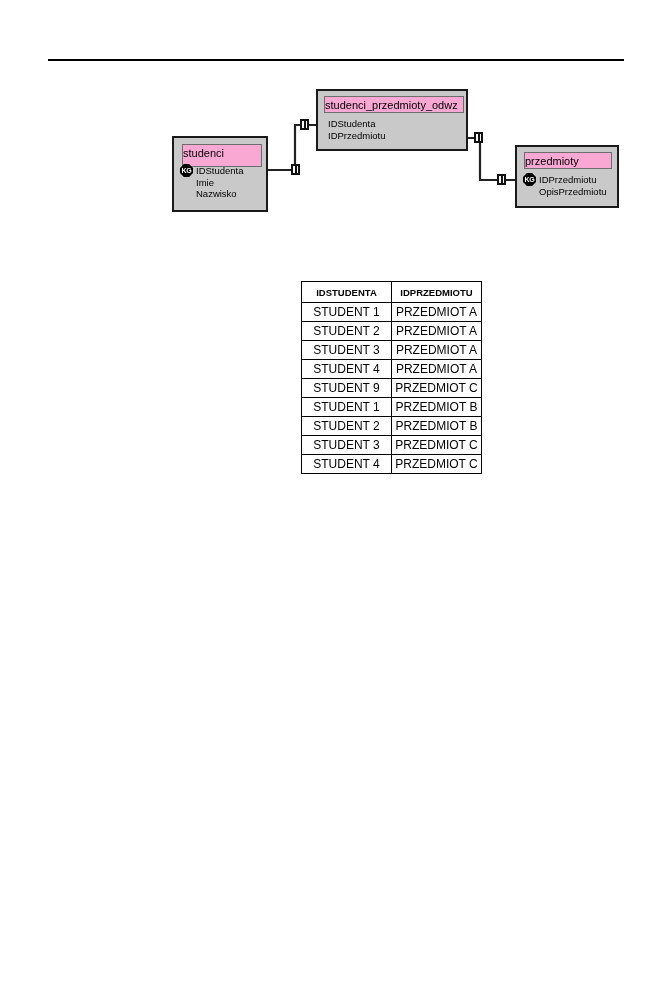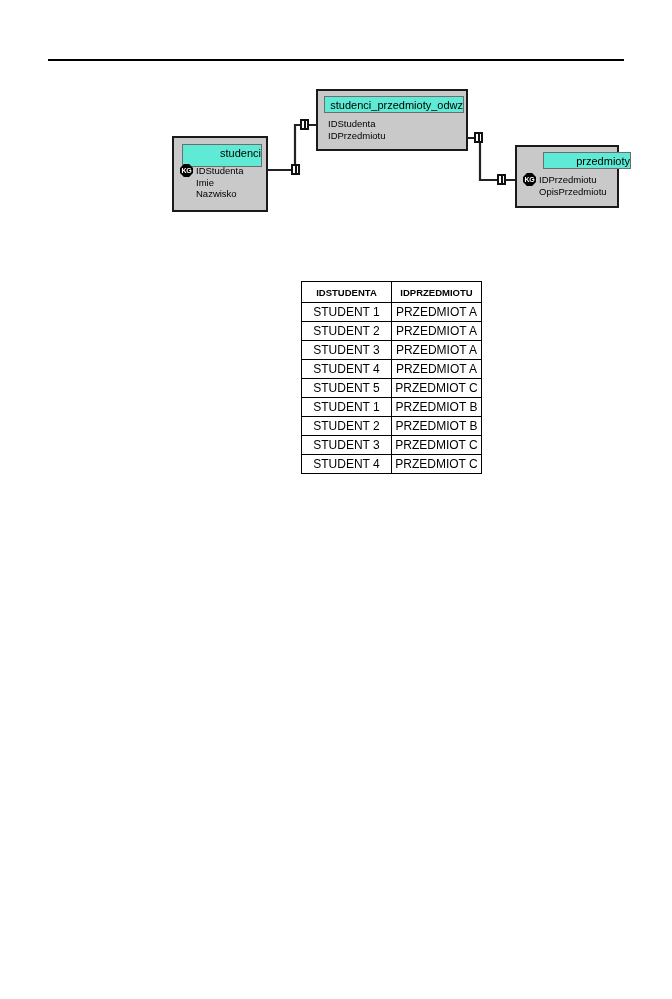--- a/index.html
+++ b/index.html
@@ -52,24 +52,24 @@
 
   
   .entity {
     position: absolute;
     background: #c9c9c9;
     border: 2px solid #1a1a1a;
     box-sizing: border-box;
   }
   .entity-title {
     position: absolute;
-    background: #5eead4;
+    background: #f9a8d4;
     border: 1px solid #6d6d6d;
     box-sizing: border-box;
-    text-align: right;
+    text-align: left;
     font-size: 11px;
     line-height: 16px;
     color: #000000;
     white-space: nowrap;
     overflow: hidden;
   }
   .entity-fields {
     position: absolute;
     font-size: 9.5px;
     line-height: 11.5px;
@@ -176,21 +176,21 @@
 
     <div class="entity" style="left:316px; top:89px; width:152px; height:62px;">
       <div class="entity-title" style="left:6px; top:5px; width:140px; height:17px;">studenci_przedmioty_odwz</div>
       <div class="entity-fields" style="left:10px; top:27px;">
         <span class="field-row">IDStudenta</span>
         <span class="field-row">IDPrzedmiotu</span>
       </div>
     </div>
 
     <div class="entity" style="left:515px; top:145px; width:104px; height:63px;">
-      <div class="entity-title" style="left:7px; top:5px; width:88px; height:17px;margin-left:19px;">przedmioty</div>
+      <div class="entity-title" style="left:7px; top:5px; width:88px; height:17px;">przedmioty</div>
       <div class="entity-fields" style="left:22px; top:27px;">
         <span class="field-row">IDPrzedmiotu</span>
         <span class="field-row">OpisPrzedmiotu</span>
       </div>
       <div class="kg-badge" style="left:6px; top:26px;">KG</div>
     </div>
 
     <div class="rel-marker" style="left:291px; top:164px;"></div>
     <div class="rel-marker" style="left:300px; top:119px;"></div>
     <div class="rel-marker" style="left:474px; top:132px;"></div>
@@ -221,21 +221,21 @@
         </tr>
         <tr>
           <td>STUDENT 3</td>
           <td>PRZEDMIOT A</td>
         </tr>
         <tr>
           <td>STUDENT 4</td>
           <td>PRZEDMIOT A</td>
         </tr>
         <tr>
-          <td>STUDENT 5</td>
+          <td>STUDENT 9</td>
           <td>PRZEDMIOT C</td>
         </tr>
         <tr>
           <td>STUDENT 1</td>
           <td>PRZEDMIOT B</td>
         </tr>
         <tr>
           <td>STUDENT 2</td>
           <td>PRZEDMIOT B</td>
         </tr>

